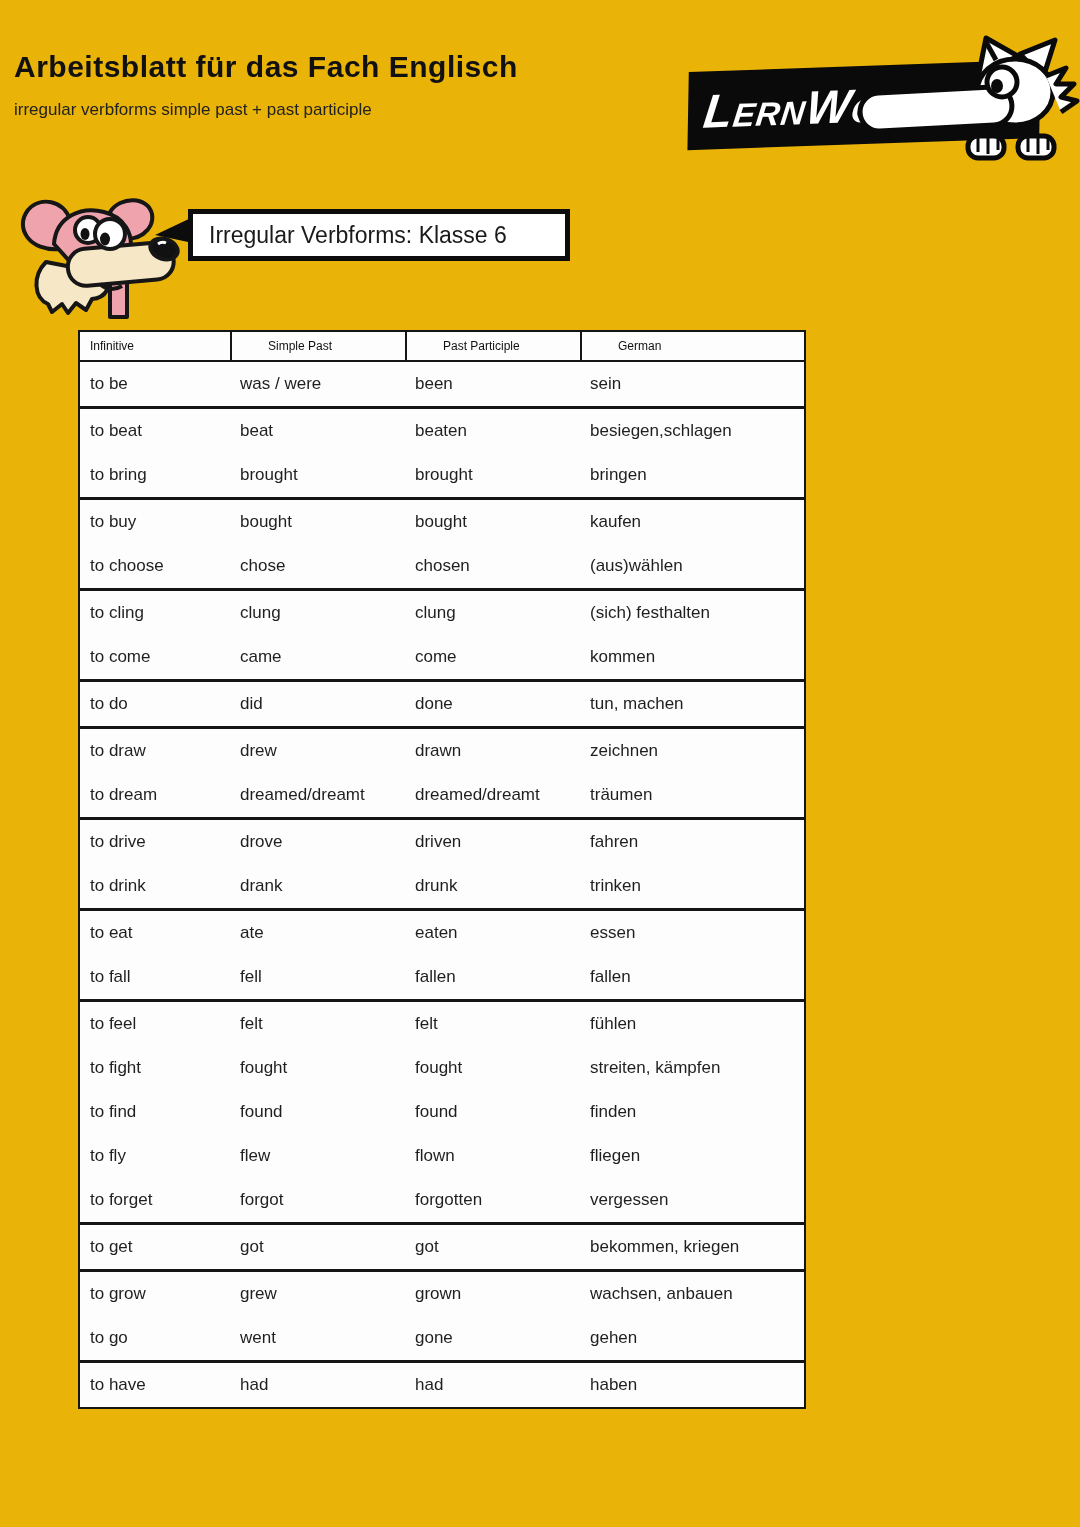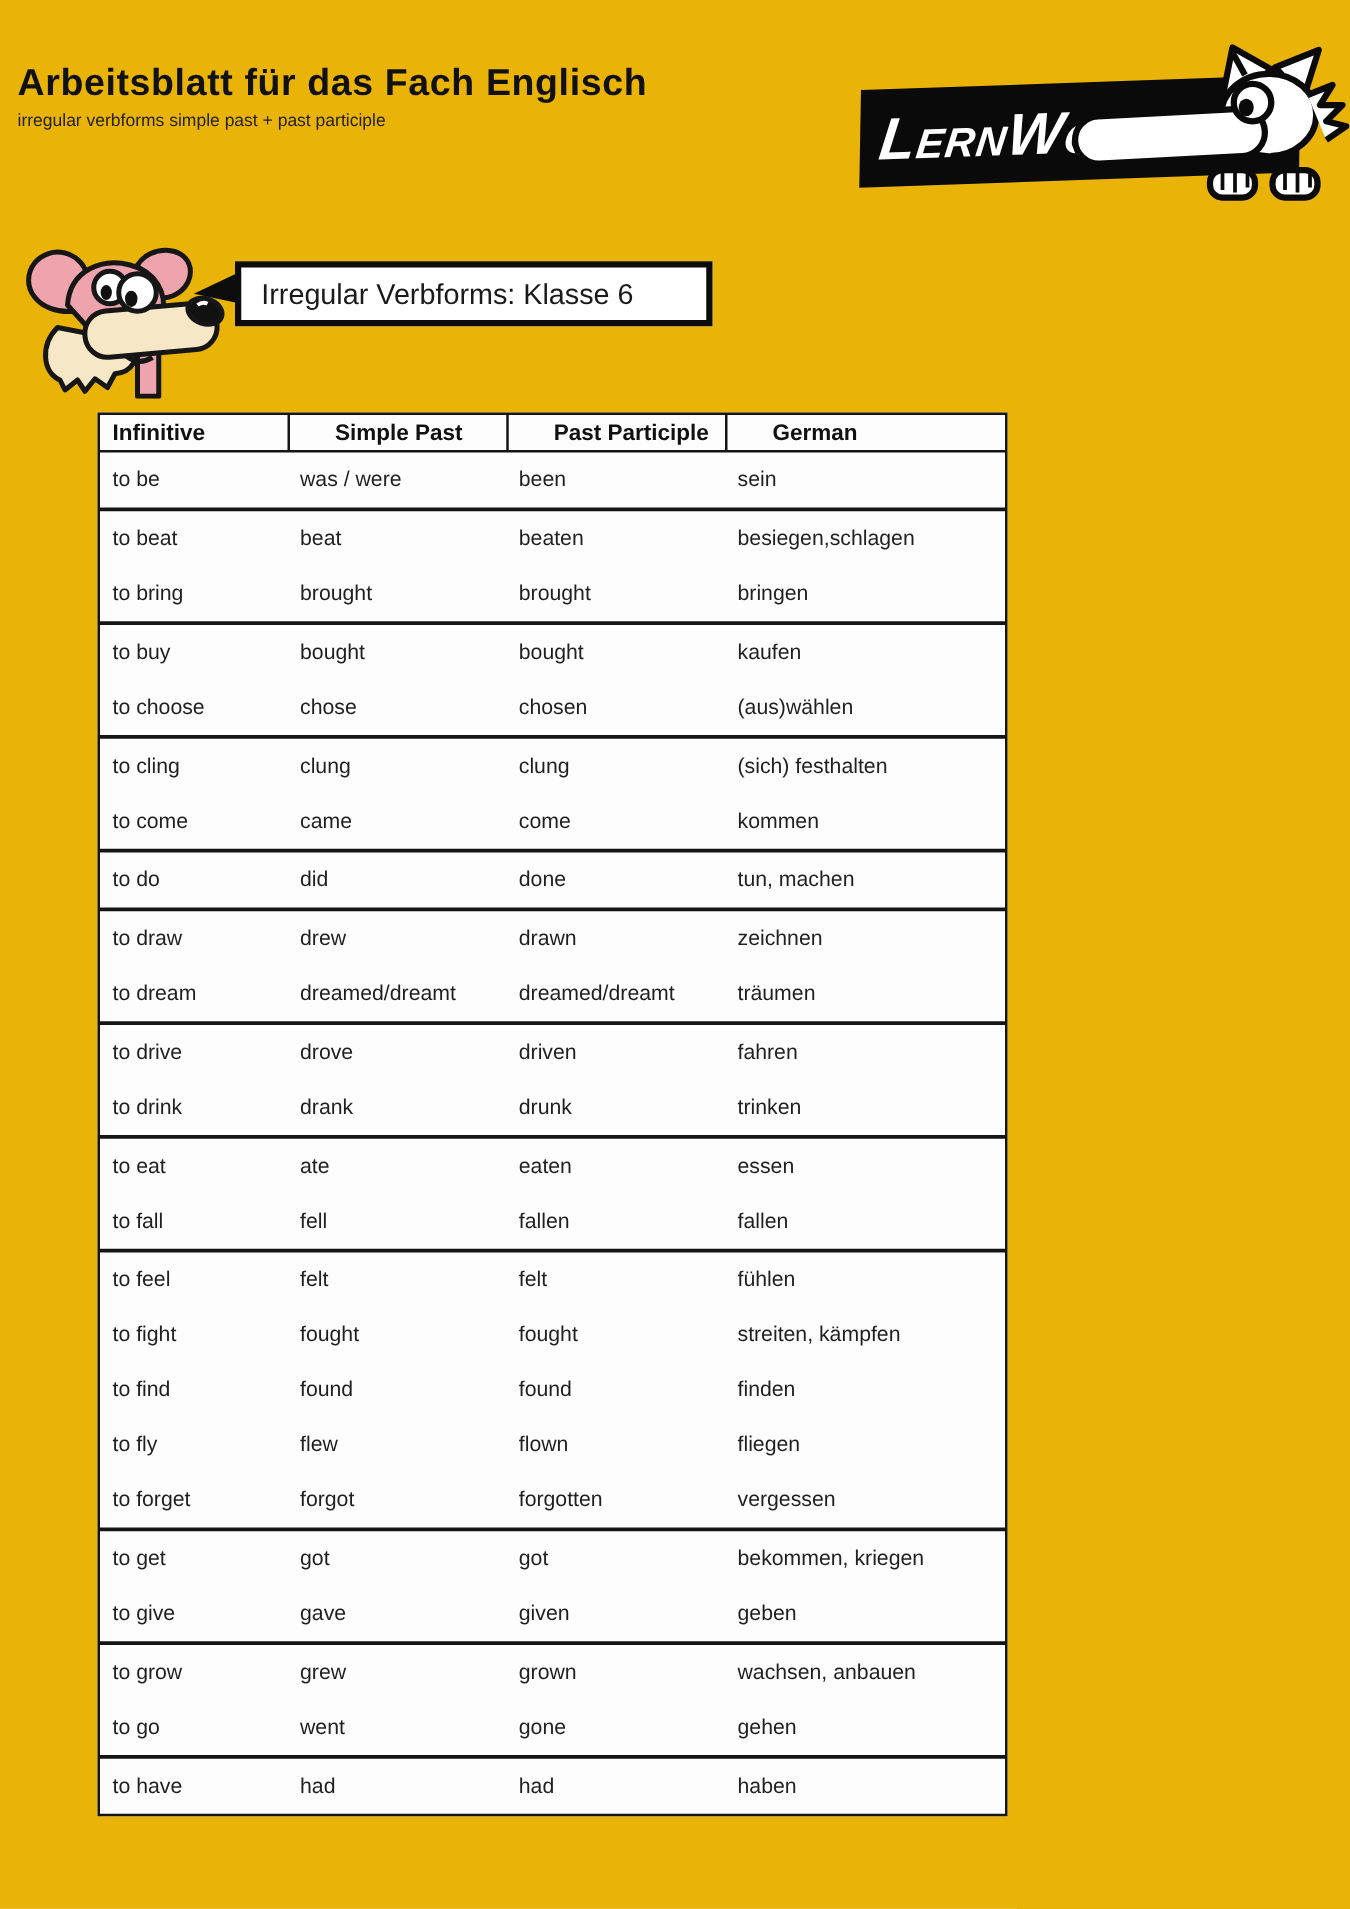--- a/index.html
+++ b/index.html
@@ -6,21 +6,21 @@
   body{background:#e8e8e8;font-family:"Liberation Sans", sans-serif;}
   .page{
     position:relative;width:1080px;height:1527px;margin:0 auto;
     background:#eab308;color:#1d1d1d;overflow:hidden;
   }
 
   
   .doc-header{position:absolute;left:14px;top:50px;}
   .doc-title{font-size:30px;font-weight:bold;color:#111;letter-spacing:.5px;}
   .doc-subject{font-size:24px;font-weight:400;margin-top:9px;color:#222;}
-  .doc-topic{font-size:14px;margin-top:4px;color:#222;}
+  .doc-topic{font-size:17px;margin-top:16px;color:#222;}
 
   
   .logo-banner{
     position:absolute;left:688px;top:66px;width:352px;height:78px;
     background:#0a0a0a;transform:rotate(-2deg) skewX(-3deg);
     display:flex;align-items:center;
   }
   .logo-text{
     font-variant:small-caps;font-style:italic;font-weight:bold;
     font-size:47px;color:#fff;letter-spacing:1px;padding-left:16px;
@@ -40,21 +40,21 @@
   
   .verb-table{
     position:absolute;left:78px;top:330px;width:728px;
     border:2px solid #151515;background:#fdfdfd;box-sizing:border-box;
   }
   .thead{
     display:grid;grid-template-columns:150px 175px 175px 1fr;
     border-bottom:2px solid #151515;height:28px;
   }
   .hcell{
-    font-weight:bold;font-size:18px;line-height:28px;padding-left:10px;
+    font-weight:normal;font-size:12px;line-height:28px;padding-left:10px;
     color:#111;white-space:nowrap;overflow:hidden;
   }
   .hcell + .hcell{border-left:2px solid #151515;padding-left:36px;}
   .group{border-bottom:3px solid #151515;}
   .group:last-child{border-bottom:none;}
   .row{
     display:grid;grid-template-columns:150px 175px 175px 1fr;
     height:44px;align-items:center;
   }
   .cell{
@@ -274,26 +274,20 @@
             <div class="cell c3">vergessen</div>
           </div>
         </div>
         <div class="group">
           <div class="row">
             <div class="cell c0">to get</div>
             <div class="cell c1">got</div>
             <div class="cell c2">got</div>
             <div class="cell c3">bekommen, kriegen</div>
           </div>
-          <div class="row">
-            <div class="cell c0">to give</div>
-            <div class="cell c1">gave</div>
-            <div class="cell c2">given</div>
-            <div class="cell c3">geben</div>
-          </div>
         </div>
         <div class="group">
           <div class="row">
             <div class="cell c0">to grow</div>
             <div class="cell c1">grew</div>
             <div class="cell c2">grown</div>
             <div class="cell c3">wachsen, anbauen</div>
           </div>
           <div class="row">
             <div class="cell c0">to go</div>

